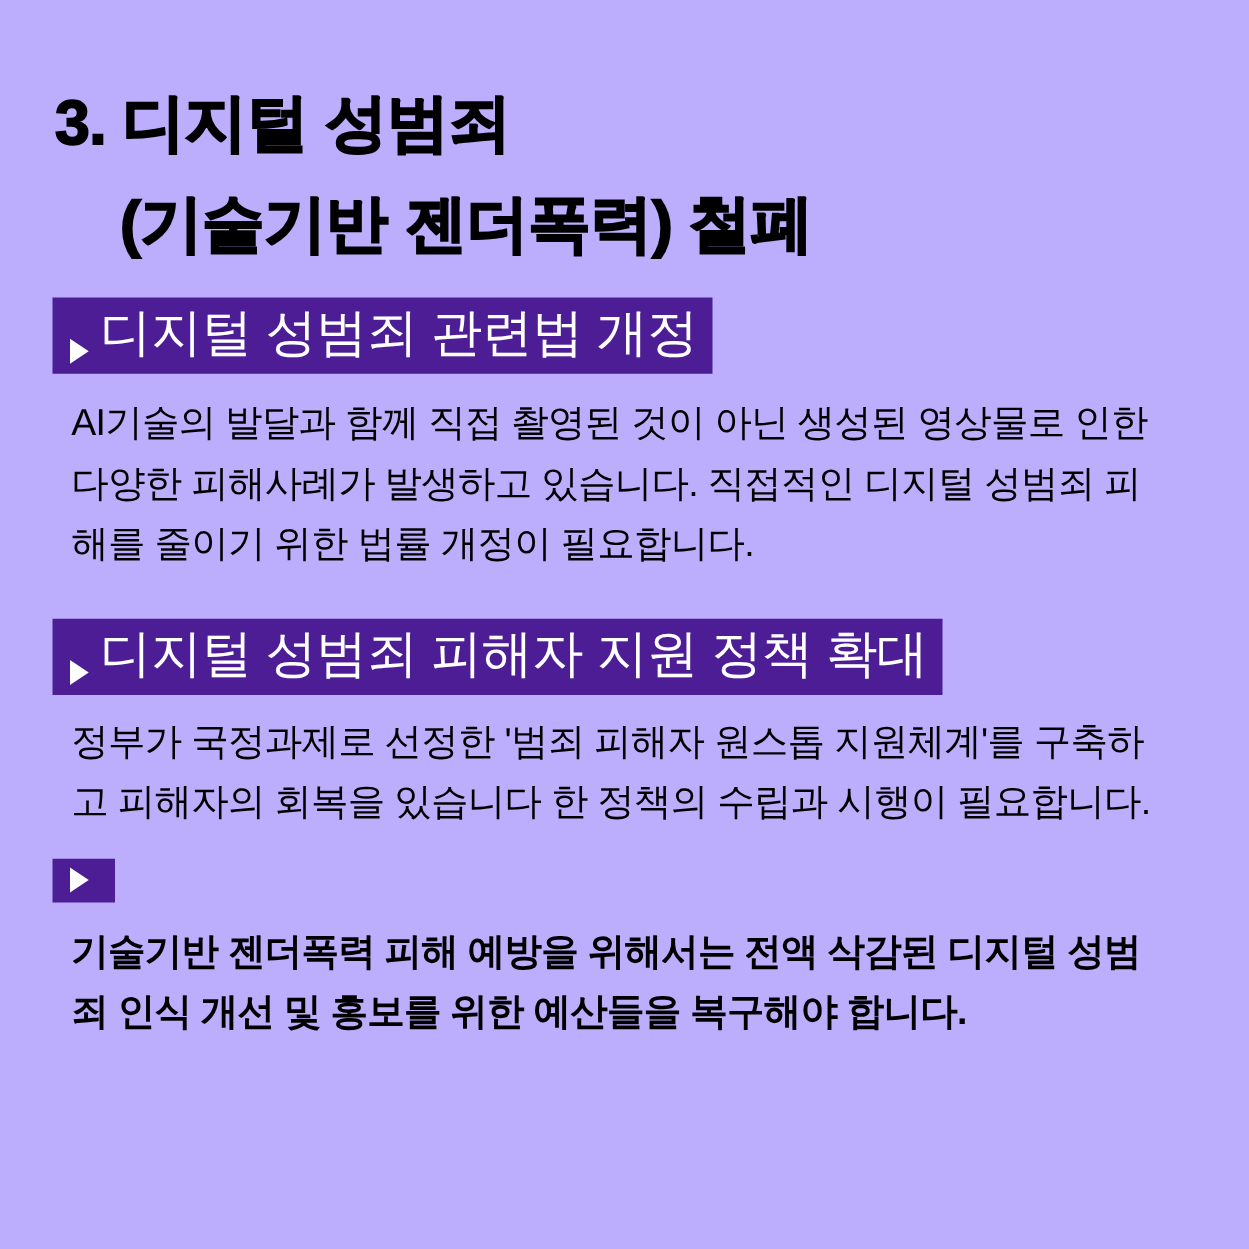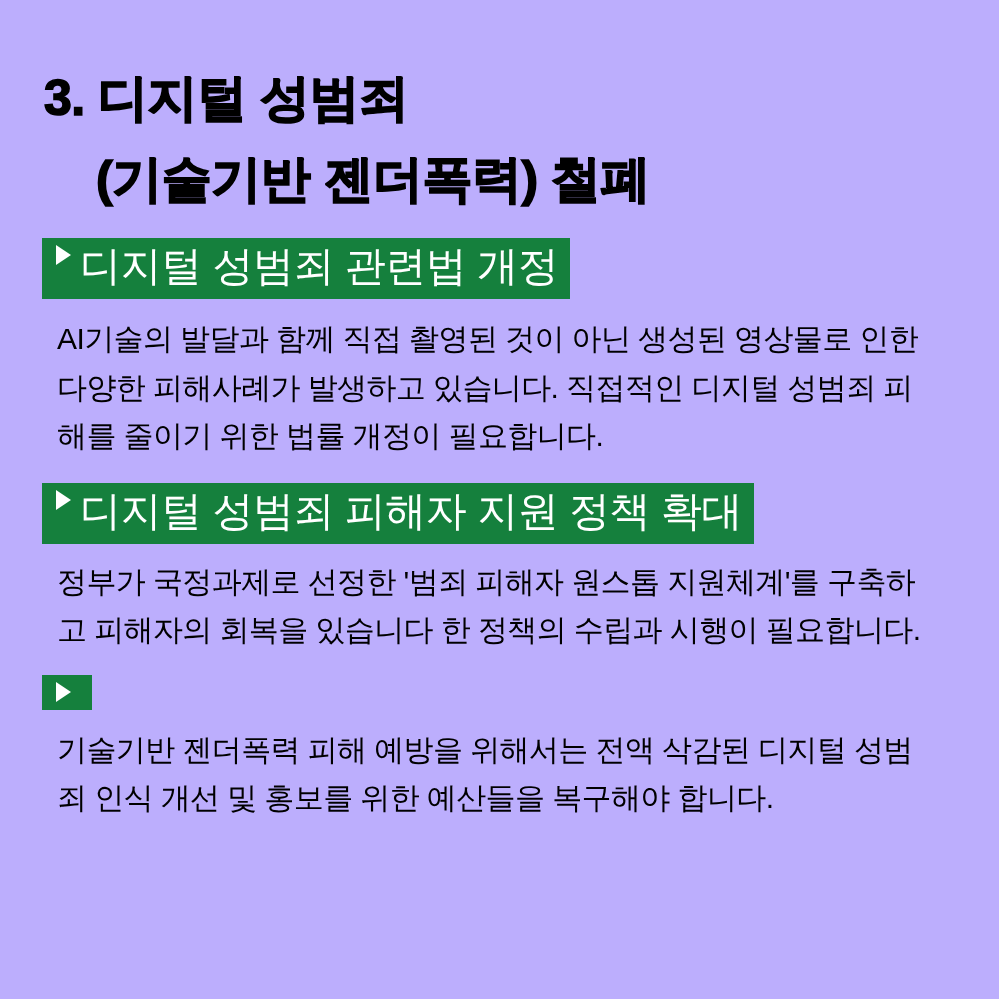--- a/index.html
+++ b/index.html
@@ -47,22 +47,22 @@
   }
   .section {
     margin-bottom: 4px;
   }
 
   .heading-row {
     padding-left: 42px;
   }
   .heading-bar {
     display: inline-flex;
-    align-items: flex-start;
-    background: #15803d;
+    align-items: flex-end;
+    background: #4c1d95;
     color: #ffffff;
     padding: 6px 12px 9px 14px;
     box-sizing: border-box;
   }
   .heading-arrow {
     display: inline-block;
     width: 0;
     height: 0;
     border-left: 15px solid #ffffff;
     border-top: 10px solid transparent;
@@ -85,24 +85,24 @@
     font-size: 30px;
     font-weight: 400;
     line-height: 1.62;
     letter-spacing: -0.6px;
     padding: 14px 76px 0 57px;
     white-space: pre-line;
   }
 
   
   .section-1 .body-text { padding-top: 16px; }
-  .section-2 { margin-top: 22px; }
+  .section-2 { margin-top: 34px; }
   .section-2 .body-text { padding-top: 14px; }
   .section-3 { margin-top: 20px; }
-  .section-3 .body-text { padding-top: 16px; }
+  .section-3 .body-text { padding-top: 16px; font-weight: bold; }
 </style>
 </head>
 <body>
 
 <div class="card">
 
   <div class="title-block">
     <div class="title-line title-line-1">3. 디지털 성범죄</div>
     <div class="title-line title-line-2">(기술기반 젠더폭력) 철폐</div>
   </div>

